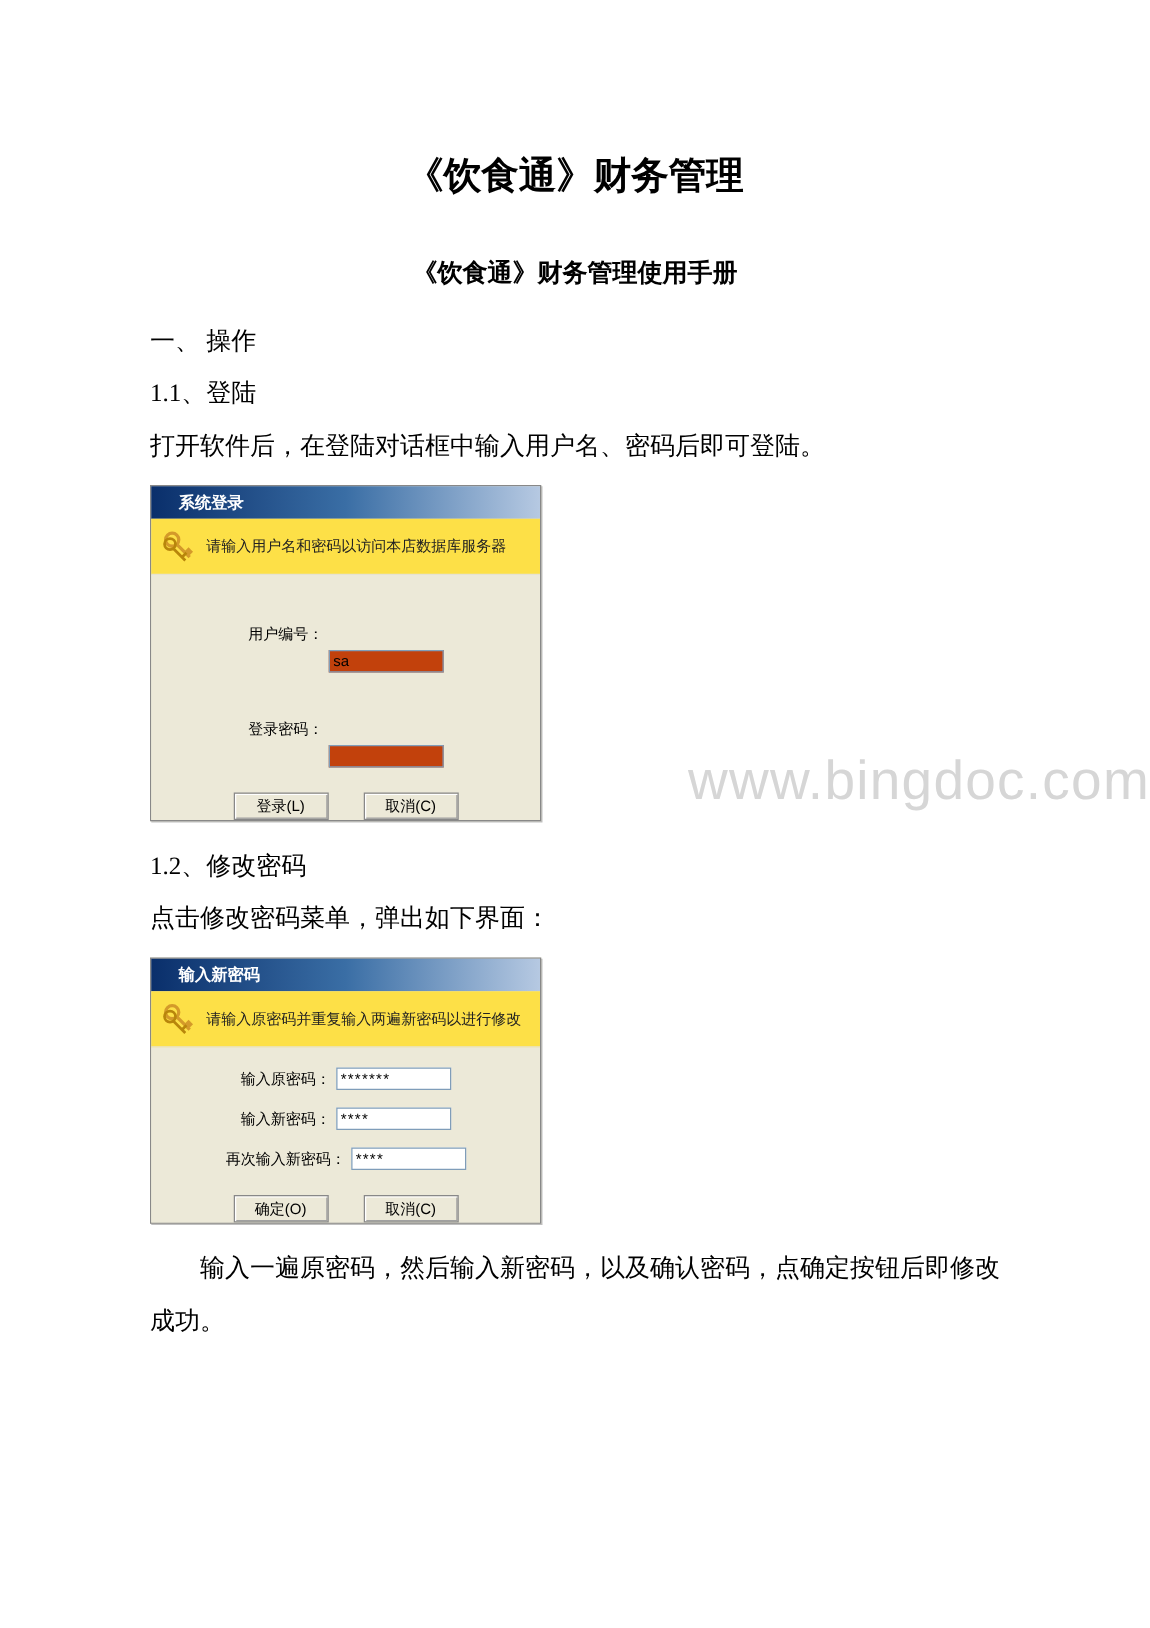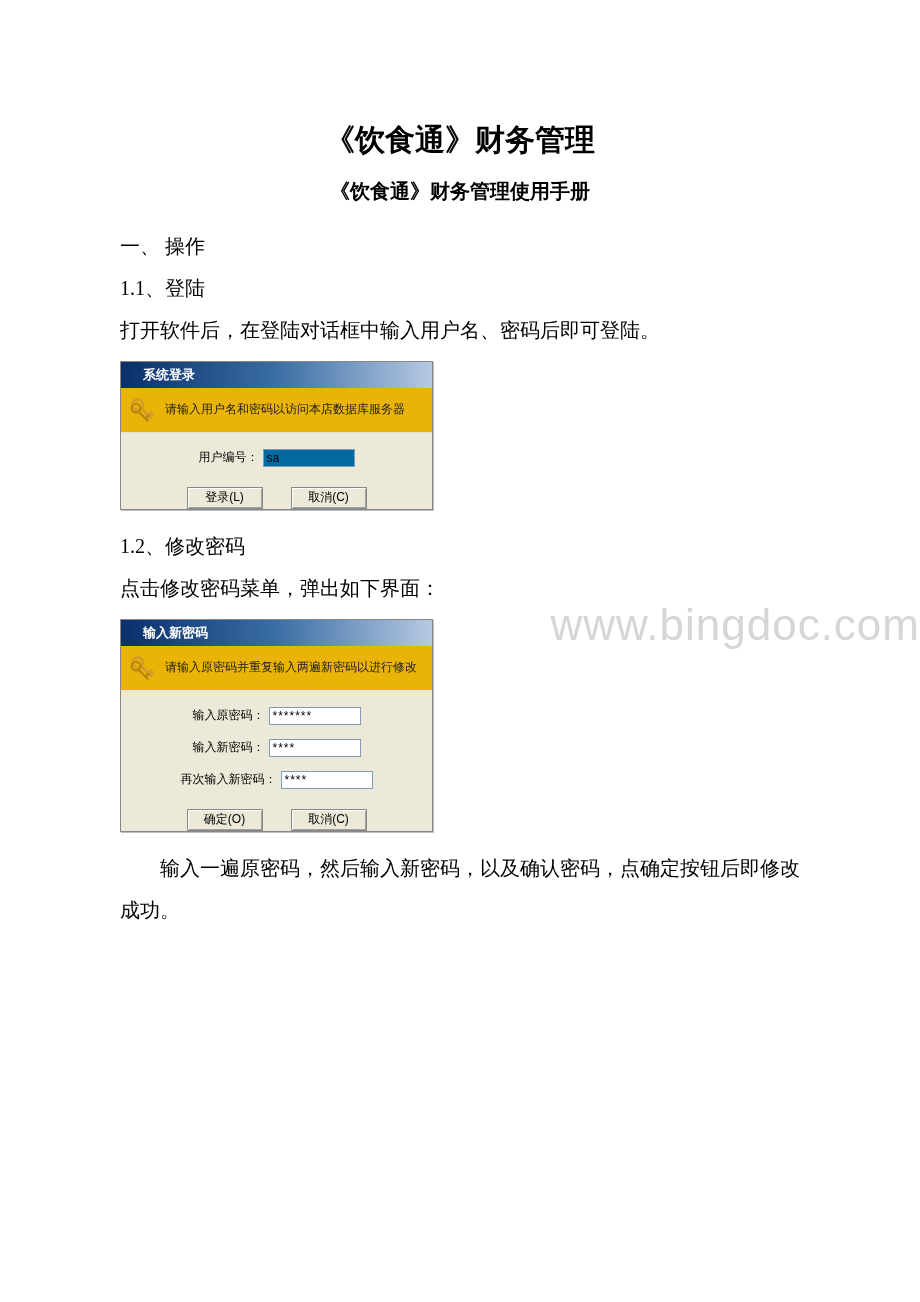--- a/index.html
+++ b/index.html
@@ -10,21 +10,21 @@
       width: 920px;
     }
     .page {
       padding: 100px 120px 60px 120px;
       position: relative;
     }
     .title {
       text-align: center;
       font-size: 30px;
       font-weight: bold;
-      margin-bottom: 16px;
+      margin-bottom: 44px;
     }
     .subtitle {
       text-align: center;
       font-size: 20px;
       font-weight: bold;
       margin-bottom: 20px;
     }
     .body-text {
       font-size: 20px;
       line-height: 2.1;
@@ -62,21 +62,21 @@
       font-size: 13px;
       font-weight: bold;
       padding: 4px 22px;
     }
     .info-row {
       display: flex;
       align-items: center;
       padding: 8px;
       gap: 8px;
       border-bottom: 1px solid #e6e2d0;
-      background: #eab308;
+      background: #fde047;
     }
     .key-icon {
       width: 28px;
       height: 28px;
       flex-shrink: 0;
     }
     .info-text {
       font-size: 12px;
       color: #222;
     }
@@ -94,25 +94,26 @@
     .form-row.last { margin-bottom: 16px; }
     .form-label {
       text-align: right;
       margin-right: 4px;
       white-space: nowrap;
     }
     .form-input {
       width: 92px;
       height: 18px;
       border: 1px solid #7f9db9;
-      background: #0369a1;
+      background: #c2410c;
       box-sizing: border-box;
       font-size: 12px;
       padding: 0 3px;
       font-family: inherit;
+      margin-top: 44px;
     }
     .pw-wrap {
       width: 92px;
       height: 18px;
       border: 1px solid #7f9db9;
       background: white;
       box-sizing: border-box;
       font-size: 12px;
       line-height: 16px;
       padding: 0 3px;
@@ -157,20 +158,24 @@
         <circle cx="8" cy="14" r="5" fill="none" stroke="#b8860b" stroke-width="2.5"></circle>
         <path d="M11 18 L22 29 M19 26 L23 22" stroke="#b8860b" stroke-width="2.5" fill="none"></path>
       </svg>
       <div class="info-text">请输入用户名和密码以访问本店数据库服务器</div>
     </div>
     <div class="form-body">
       <div class="form-row">
         <span class="form-label">用户编号：</span>
         <input class="form-input" value="sa" style="">
       </div>
+      <div class="form-row">
+        <span class="form-label">登录密码：</span>
+        <input class="form-input" type="password" value="" style="">
+      </div>
       <div class="button-row">
         <button class="dlg-button">登录(L)</button>
         <button class="dlg-button">取消(C)</button>
       </div>
     </div>
   </div>
 
   <p class="body-text">1.2、修改密码</p>
   <p class="body-text">点击修改密码菜单，弹出如下界面：</p>
 

